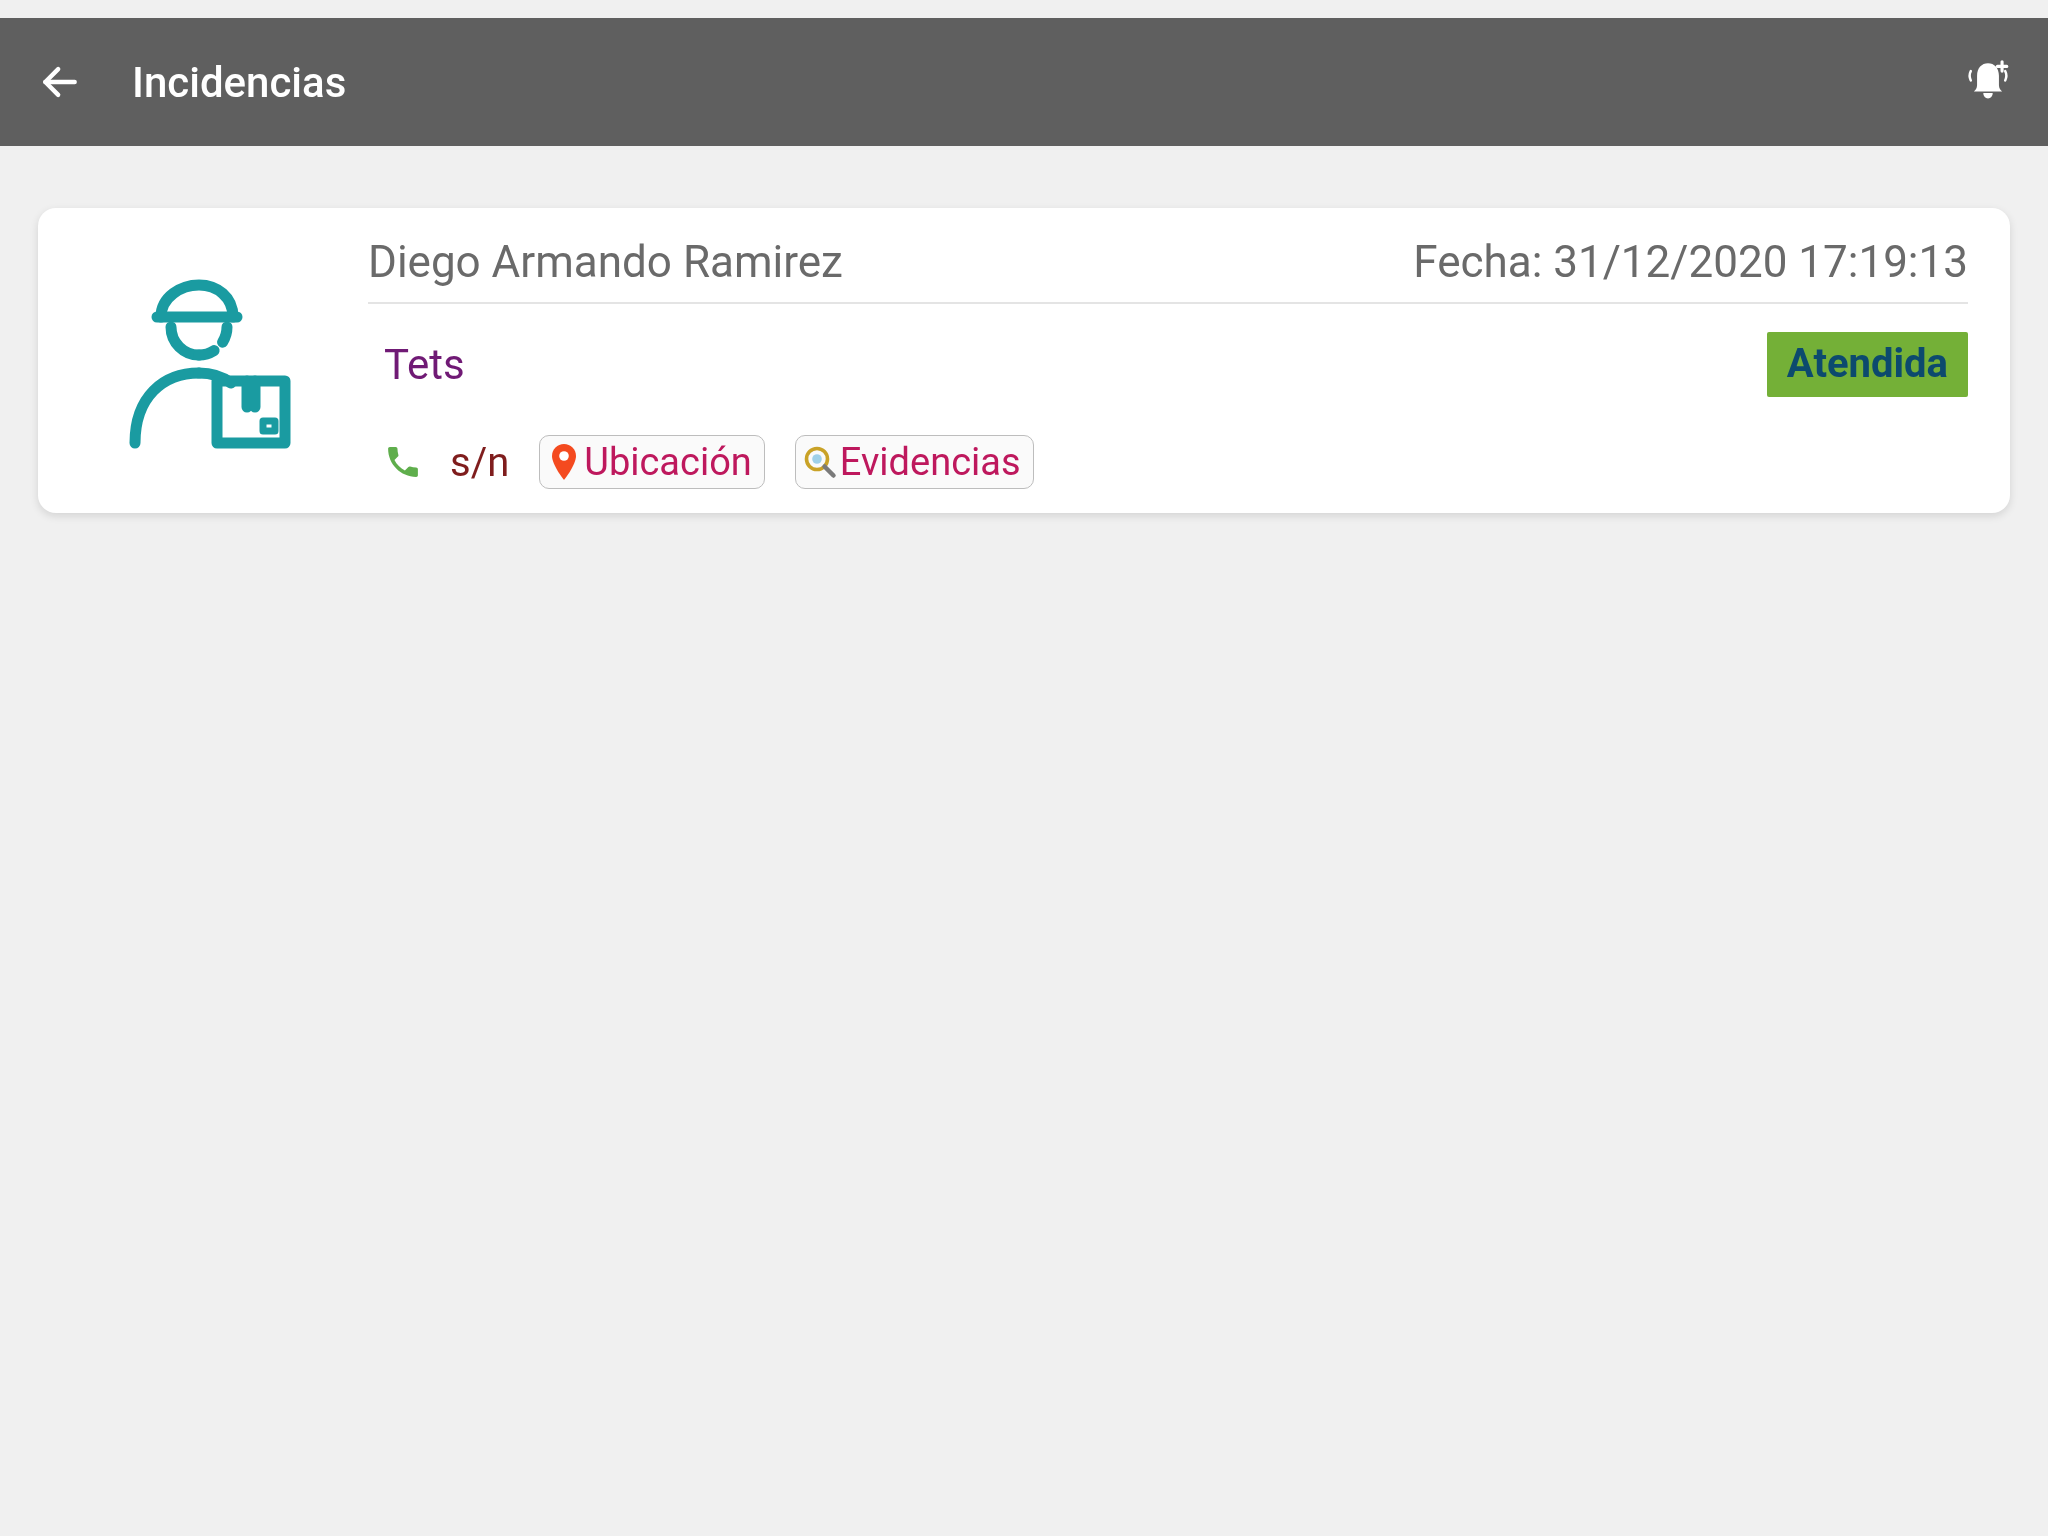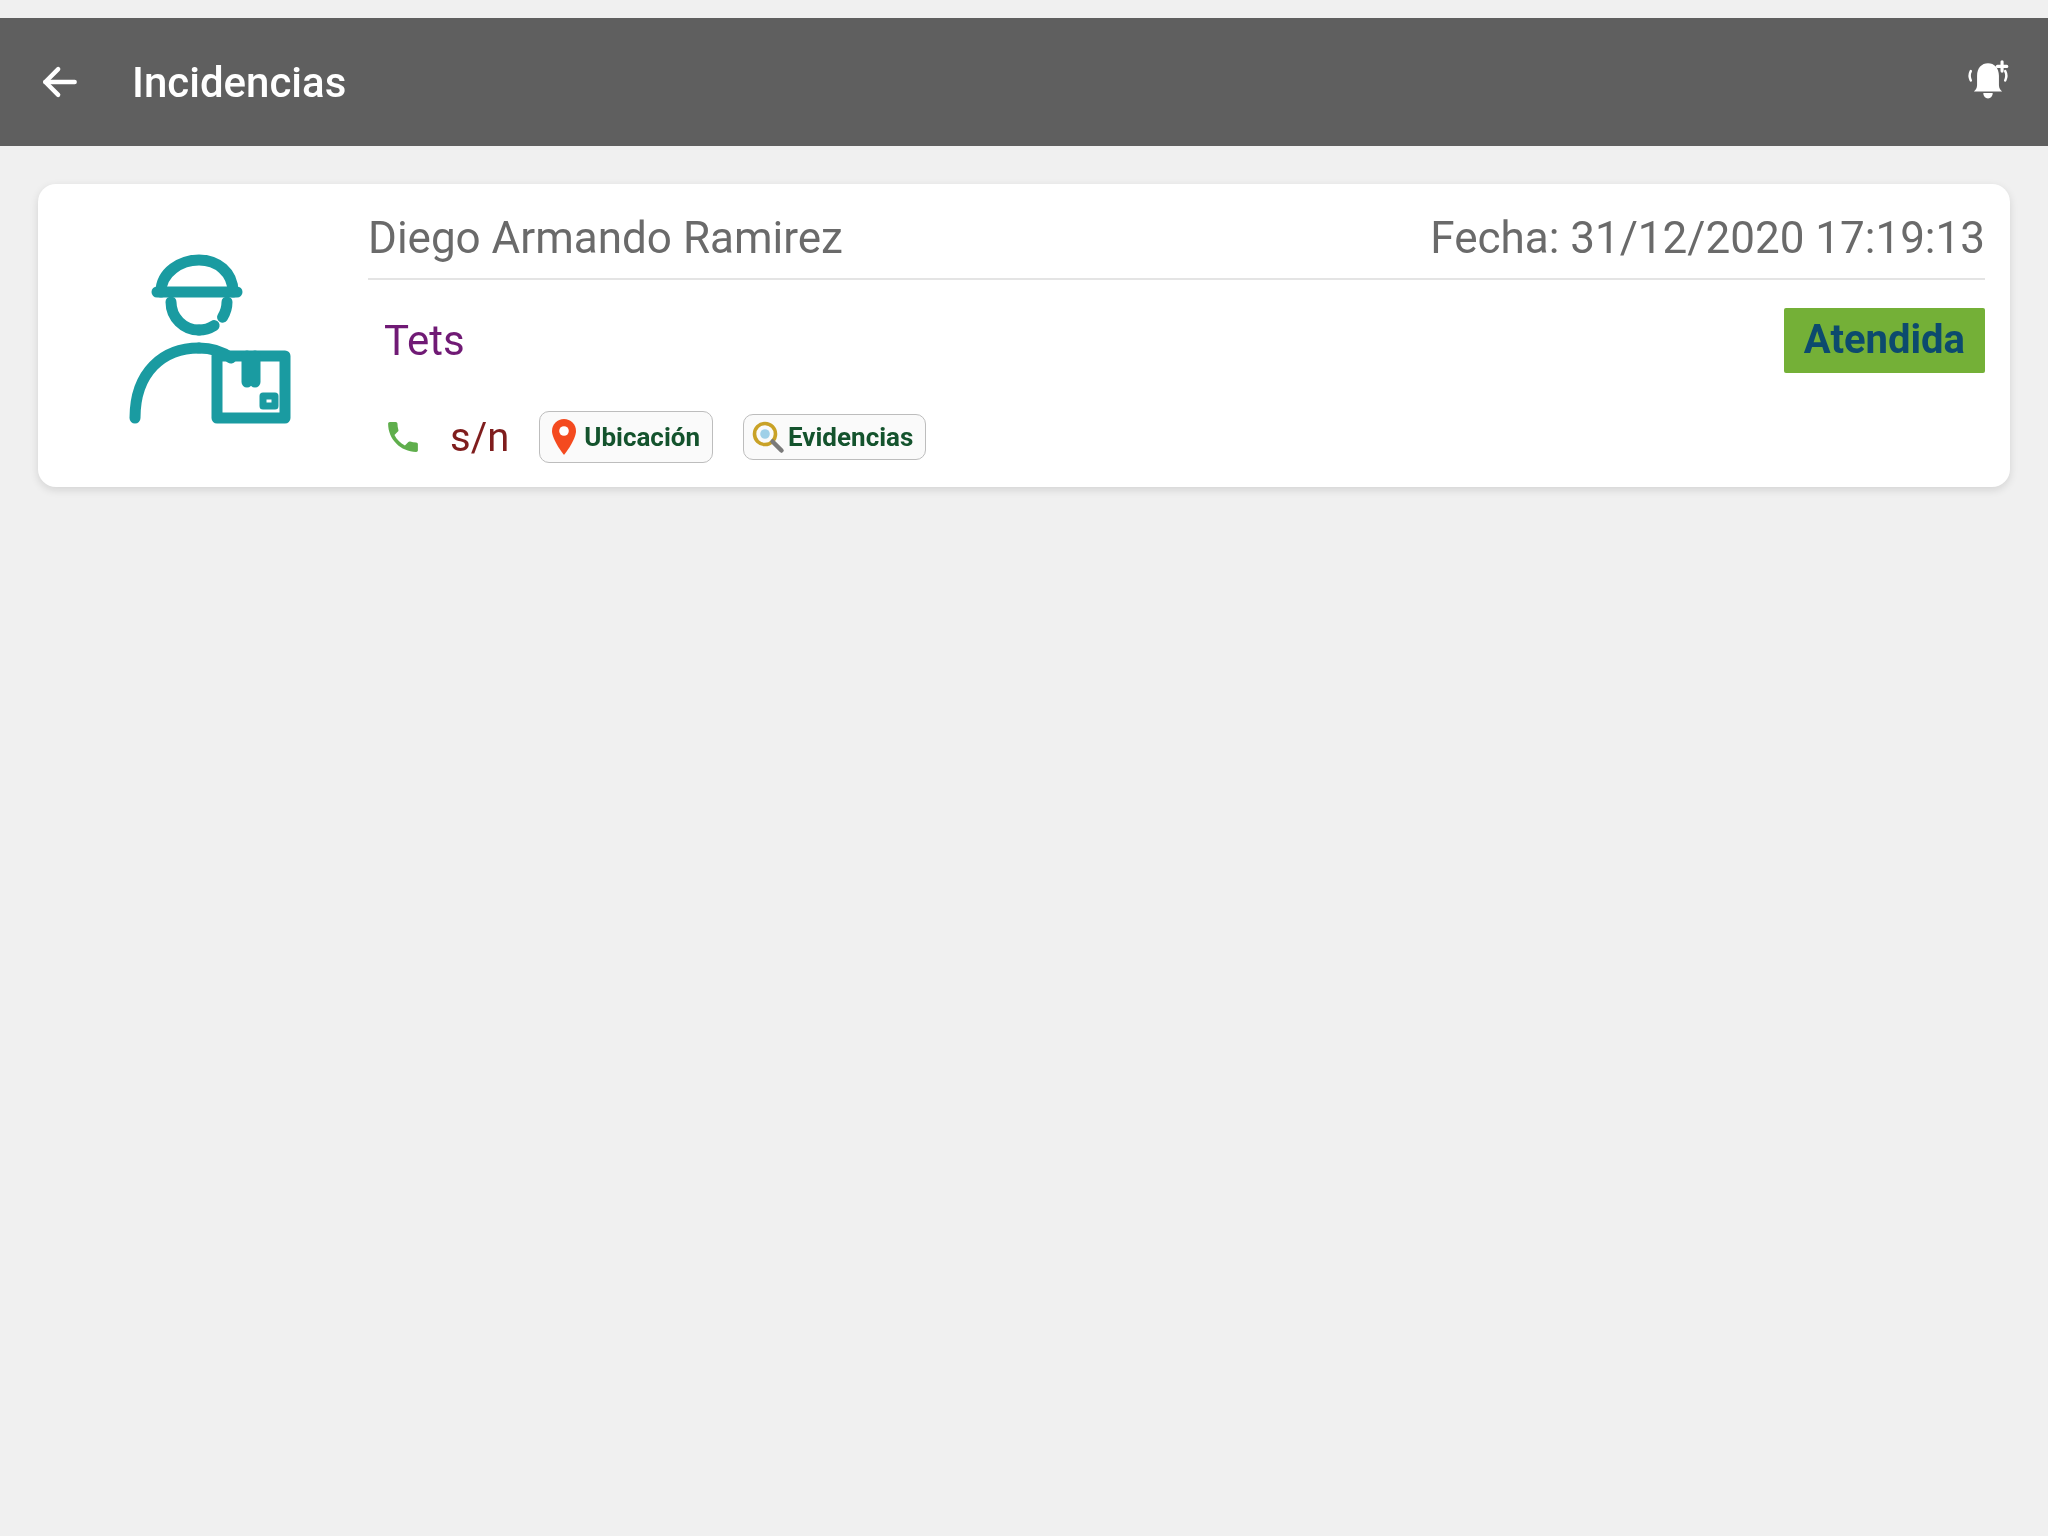--- a/index.html
+++ b/index.html
@@ -50,21 +50,22 @@
       position: relative;
     }
     .content {
       padding: 38px 38px;
     }
     .card {
       background: #fff;
       border-radius: 18px;
       box-shadow: 0 3px 8px rgba(0,0,0,0.12);
       display: flex;
-      padding: 18px 25px 18px 0;
+      padding: 18px 42px 18px 0;
+      margin-top: 24px;
     }
     .card-icon-col {
       width: 330px;
       display: flex;
       align-items: center;
       justify-content: center;
     }
     .card-main {
       flex: 1;
     }
@@ -122,23 +123,23 @@
       display: inline-flex;
       align-items: center;
       background: #fafafa;
       border: 1px solid #bdbdbd;
       border-radius: 10px;
       padding: 4px 12px 4px 6px;
       cursor: pointer;
       gap: 2px;
     }
     .chip-label {
-      font-size: 26px;
-      font-weight: 700;
-      color: #14532d;
+      font-size: 38px;
+      font-weight: 400;
+      color: #be185d;
     }
   </style>
 </head>
 <body>
 
 <div class="app-bar">
   <div class="back-btn">
     <svg width="44" height="44" viewBox="0 0 24 24" fill="none" stroke="#ffffff" stroke-width="2.4" stroke-linecap="round" stroke-linejoin="round">
       <line x1="20" y1="12" x2="4" y2="12"></line>
       <polyline points="11 5 4 12 11 19"></polyline>

